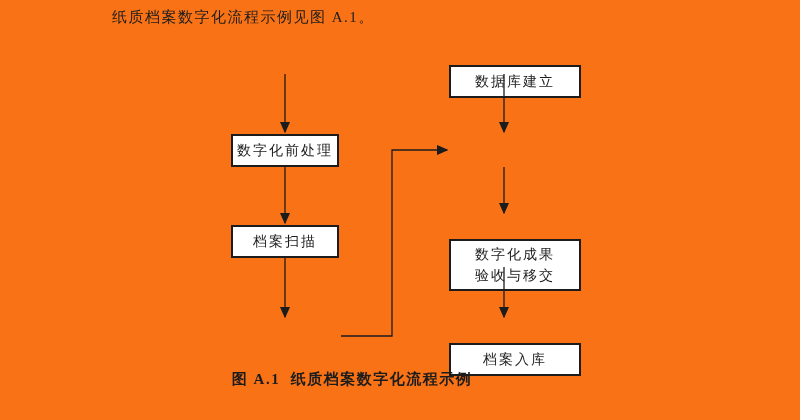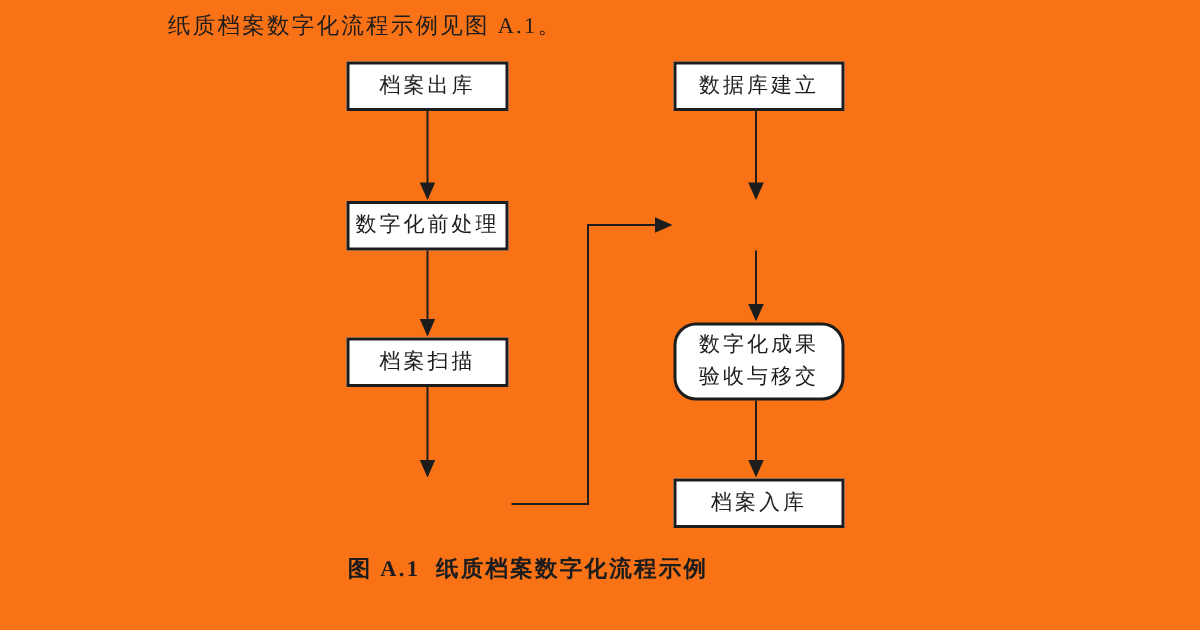--- a/index.html
+++ b/index.html
@@ -35,24 +35,24 @@
     line-height: 21px;
     text-align: center;
   }
   
   .node-l { left: 231px; width: 108px; height: 33px; }
   .node-l1 { top: 41px; }
   .node-l2 { top: 134px; }
   .node-l3 { top: 225px; text-align: right; }
   .node-l4 { top: 319px; }
   
-  .node-r { left: 449px; width: 114px; height: 33px; }
+  .node-r { left: 449px; width: 132px; height: 33px; margin-top: 24px; }
   .node-r1 { top: 41px; }
   .node-r2 { top: 134px; }
-  .node-r3 { top: 215px; height: 52px; border-radius: 15px; }
+  .node-r3 { top: 215px; height: 52px; }
   .node-r4 { top: 319px; }
   .connector-layer {
     position: absolute;
     left: 0; top: 0;
     width: 800px; height: 420px;
     pointer-events: none;
   }
   .caption {
     position: absolute;
     left: 0; top: 370px;
@@ -64,23 +64,20 @@
     white-space: pre;
   }
 </style>
 </head>
 <body>
 
 <div class="page">
 
   <div class="intro-text">纸质档案数字化流程示例见图 A.1。</div>
 
-  <div class="flow-node node-l node-l1">
-    <span>档案出库</span>
-  </div>
   <div class="flow-node node-l node-l2">
     <span>数字化前处理</span>
   </div>
   <div class="flow-node node-l node-l3">
     <span>档案扫描</span>
   </div>
 
   <div class="flow-node node-r node-r1">
     <span>数据库建立</span>
   </div>

